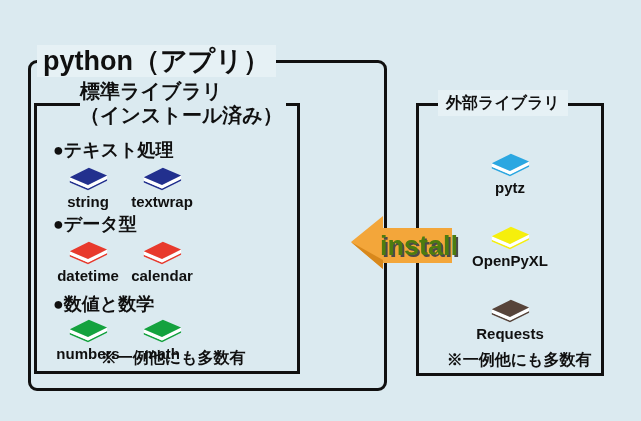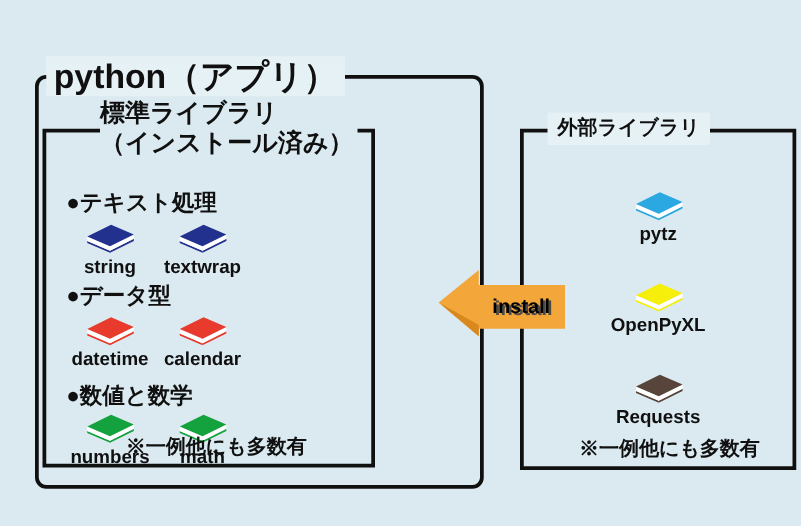--- a/index.html
+++ b/index.html
@@ -5,61 +5,61 @@
   html,body{margin:0;padding:0;background:#dbeaf0;}
   .canvas{
     position:relative;width:641px;height:421px;overflow:hidden;
     background:#dbeaf0;
     font-family:"Liberation Sans",sans-serif;
     color:#101010;
   }
   .box{position:absolute;border:3px solid #101010;box-sizing:border-box;background:transparent;z-index:1;}
   #python-box{left:28px;top:60px;width:359px;height:331px;border-radius:9px;}
   #stdlib-box{left:34px;top:103px;width:266px;height:271px;}
-  #external-box{left:416px;top:103px;width:221px;height:273px;}
+  #external-box{left:416px;top:103px;width:188px;height:273px;}
 
   .python-title{
     position:absolute;left:37px;top:45px;height:32px;line-height:32px;
     font-size:27px;font-weight:bold;background:#e6f1f5;padding:0 6px;z-index:3;white-space:nowrap;
   }
   .stdlib-title{
     position:absolute;left:40px;top:79px;z-index:3;
     font-size:20px;font-weight:bold;line-height:24px;background:#dbeaf0;
     padding:0 3px 1px 0;white-space:nowrap;margin-left:40px;
   }
   .ext-title{
     position:absolute;left:438px;top:90px;z-index:3;
     font-size:16px;font-weight:bold;line-height:26px;background:#e6f1f5;
     padding:0 8px;white-space:nowrap;
   }
 
   .stdlib-content{position:absolute;left:0;top:0;right:0;}
   .cat-heading{font-size:18px;font-weight:bold;line-height:20px;padding-left:16px;margin-top:5px;white-space:nowrap;}
-  .cat-heading.cat-0{margin-top:46px;font-family:Liberation Serif, serif;}
+  .cat-heading.cat-0{margin-top:34px;font-family:Liberation Serif, serif;}
   .cat-heading.cat-2{margin-top:11px;}
   .book-row{display:flex;padding-left:14px;margin-top:6px;}
   .book-row.cat-2{margin-top:4px;}
   .book-item{width:74px;display:flex;flex-direction:column;align-items:center;}
   .book-label{font-size:15px;font-weight:bold;line-height:15px;margin-top:2px;white-space:nowrap;}
   .box-note{
     position:absolute;bottom:5px;left:0;right:0;text-align:center;
     font-size:16px;font-weight:bold;line-height:16px;white-space:nowrap;
   }
   #stdlib-note{padding-left:12px;}
   #ext-note{padding-left:18px;}
 
   .ext-books{
     position:absolute;left:0;right:0;top:46px;
     display:flex;flex-direction:column;align-items:center;gap:30px;
   }
 
   .install-arrow{position:absolute;left:350px;top:214px;z-index:4;}
   .install-label{
     position:absolute;left:380px;top:233px;width:74px;z-index:5;text-align:center;
-    font-size:16px;font-weight:bold;line-height:26px;color:#000000;
+    font-size:27px;font-weight:bold;line-height:26px;color:#4d7c0f;
     text-shadow:2px 2px 0 #4a4a4a;
   }
 </style>
 </head>
 <body>
 
 <div class="canvas">
 
   <div class="box" id="python-box"></div>
   <div class="python-title">python（アプリ）</div>

